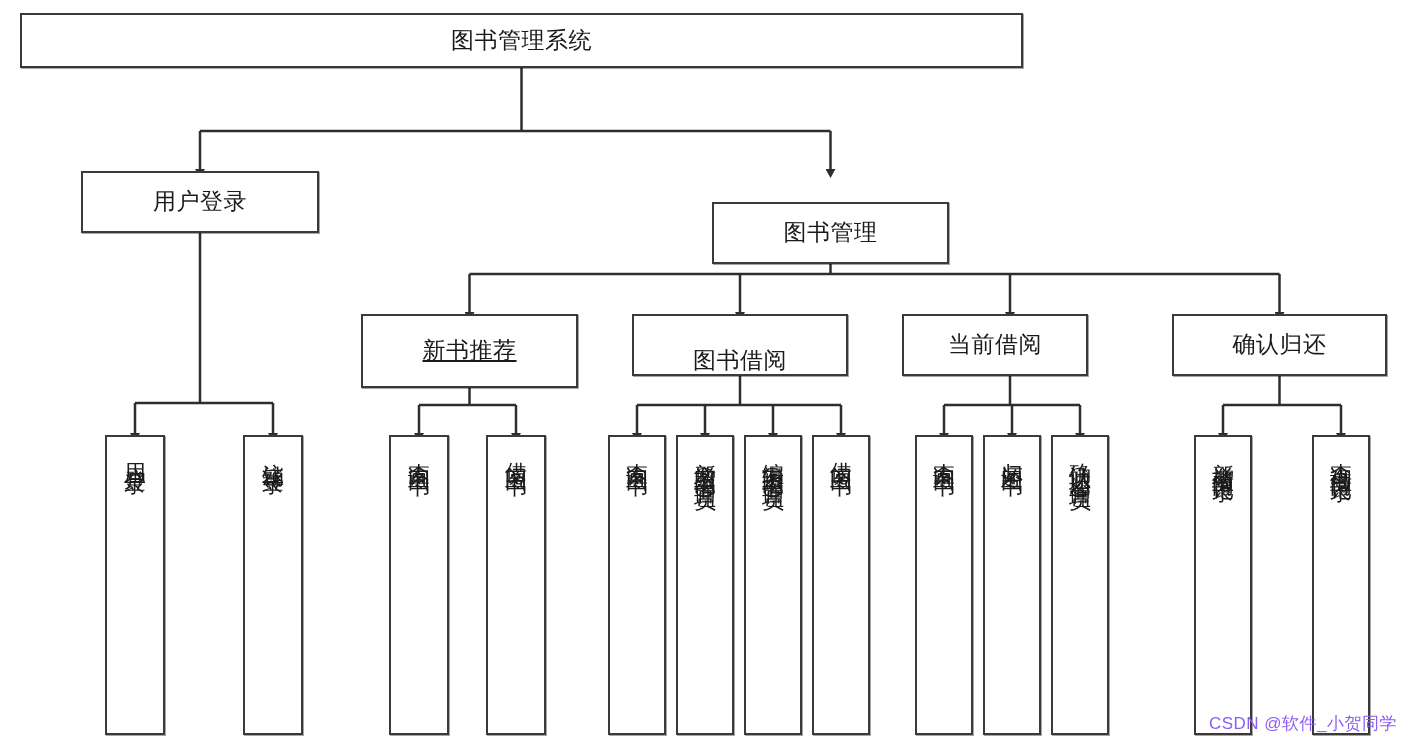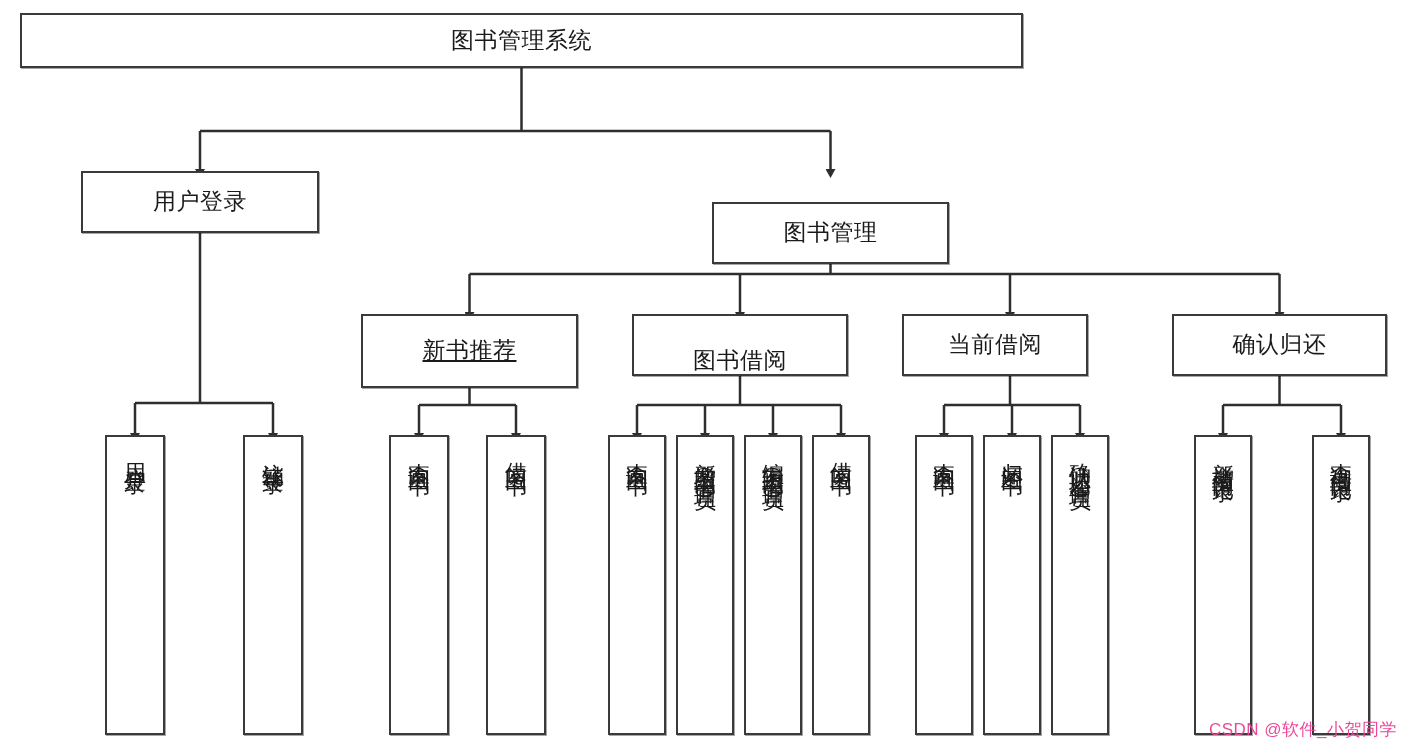--- a/index.html
+++ b/index.html
@@ -60,23 +60,23 @@
     writing-mode: vertical-rl;
     text-orientation: upright;
     font-size: 22px;
     line-height: 1.0;
     letter-spacing: 4px;
     white-space: nowrap;
   }
   #watermark {
     position: absolute;
     right: 8px;
-    bottom: 6px;
+    bottom: 12px;
     font-size: 17px;
-    color: #ec4899;
+    color: #8b5cf6;
     letter-spacing: 0.5px;
     white-space: nowrap;
     user-select: none;
   }
 </style>
 </head>
 <body>
 
 <div id="canvas">
   <svg id="edges" viewBox="0 0 1405 747">

